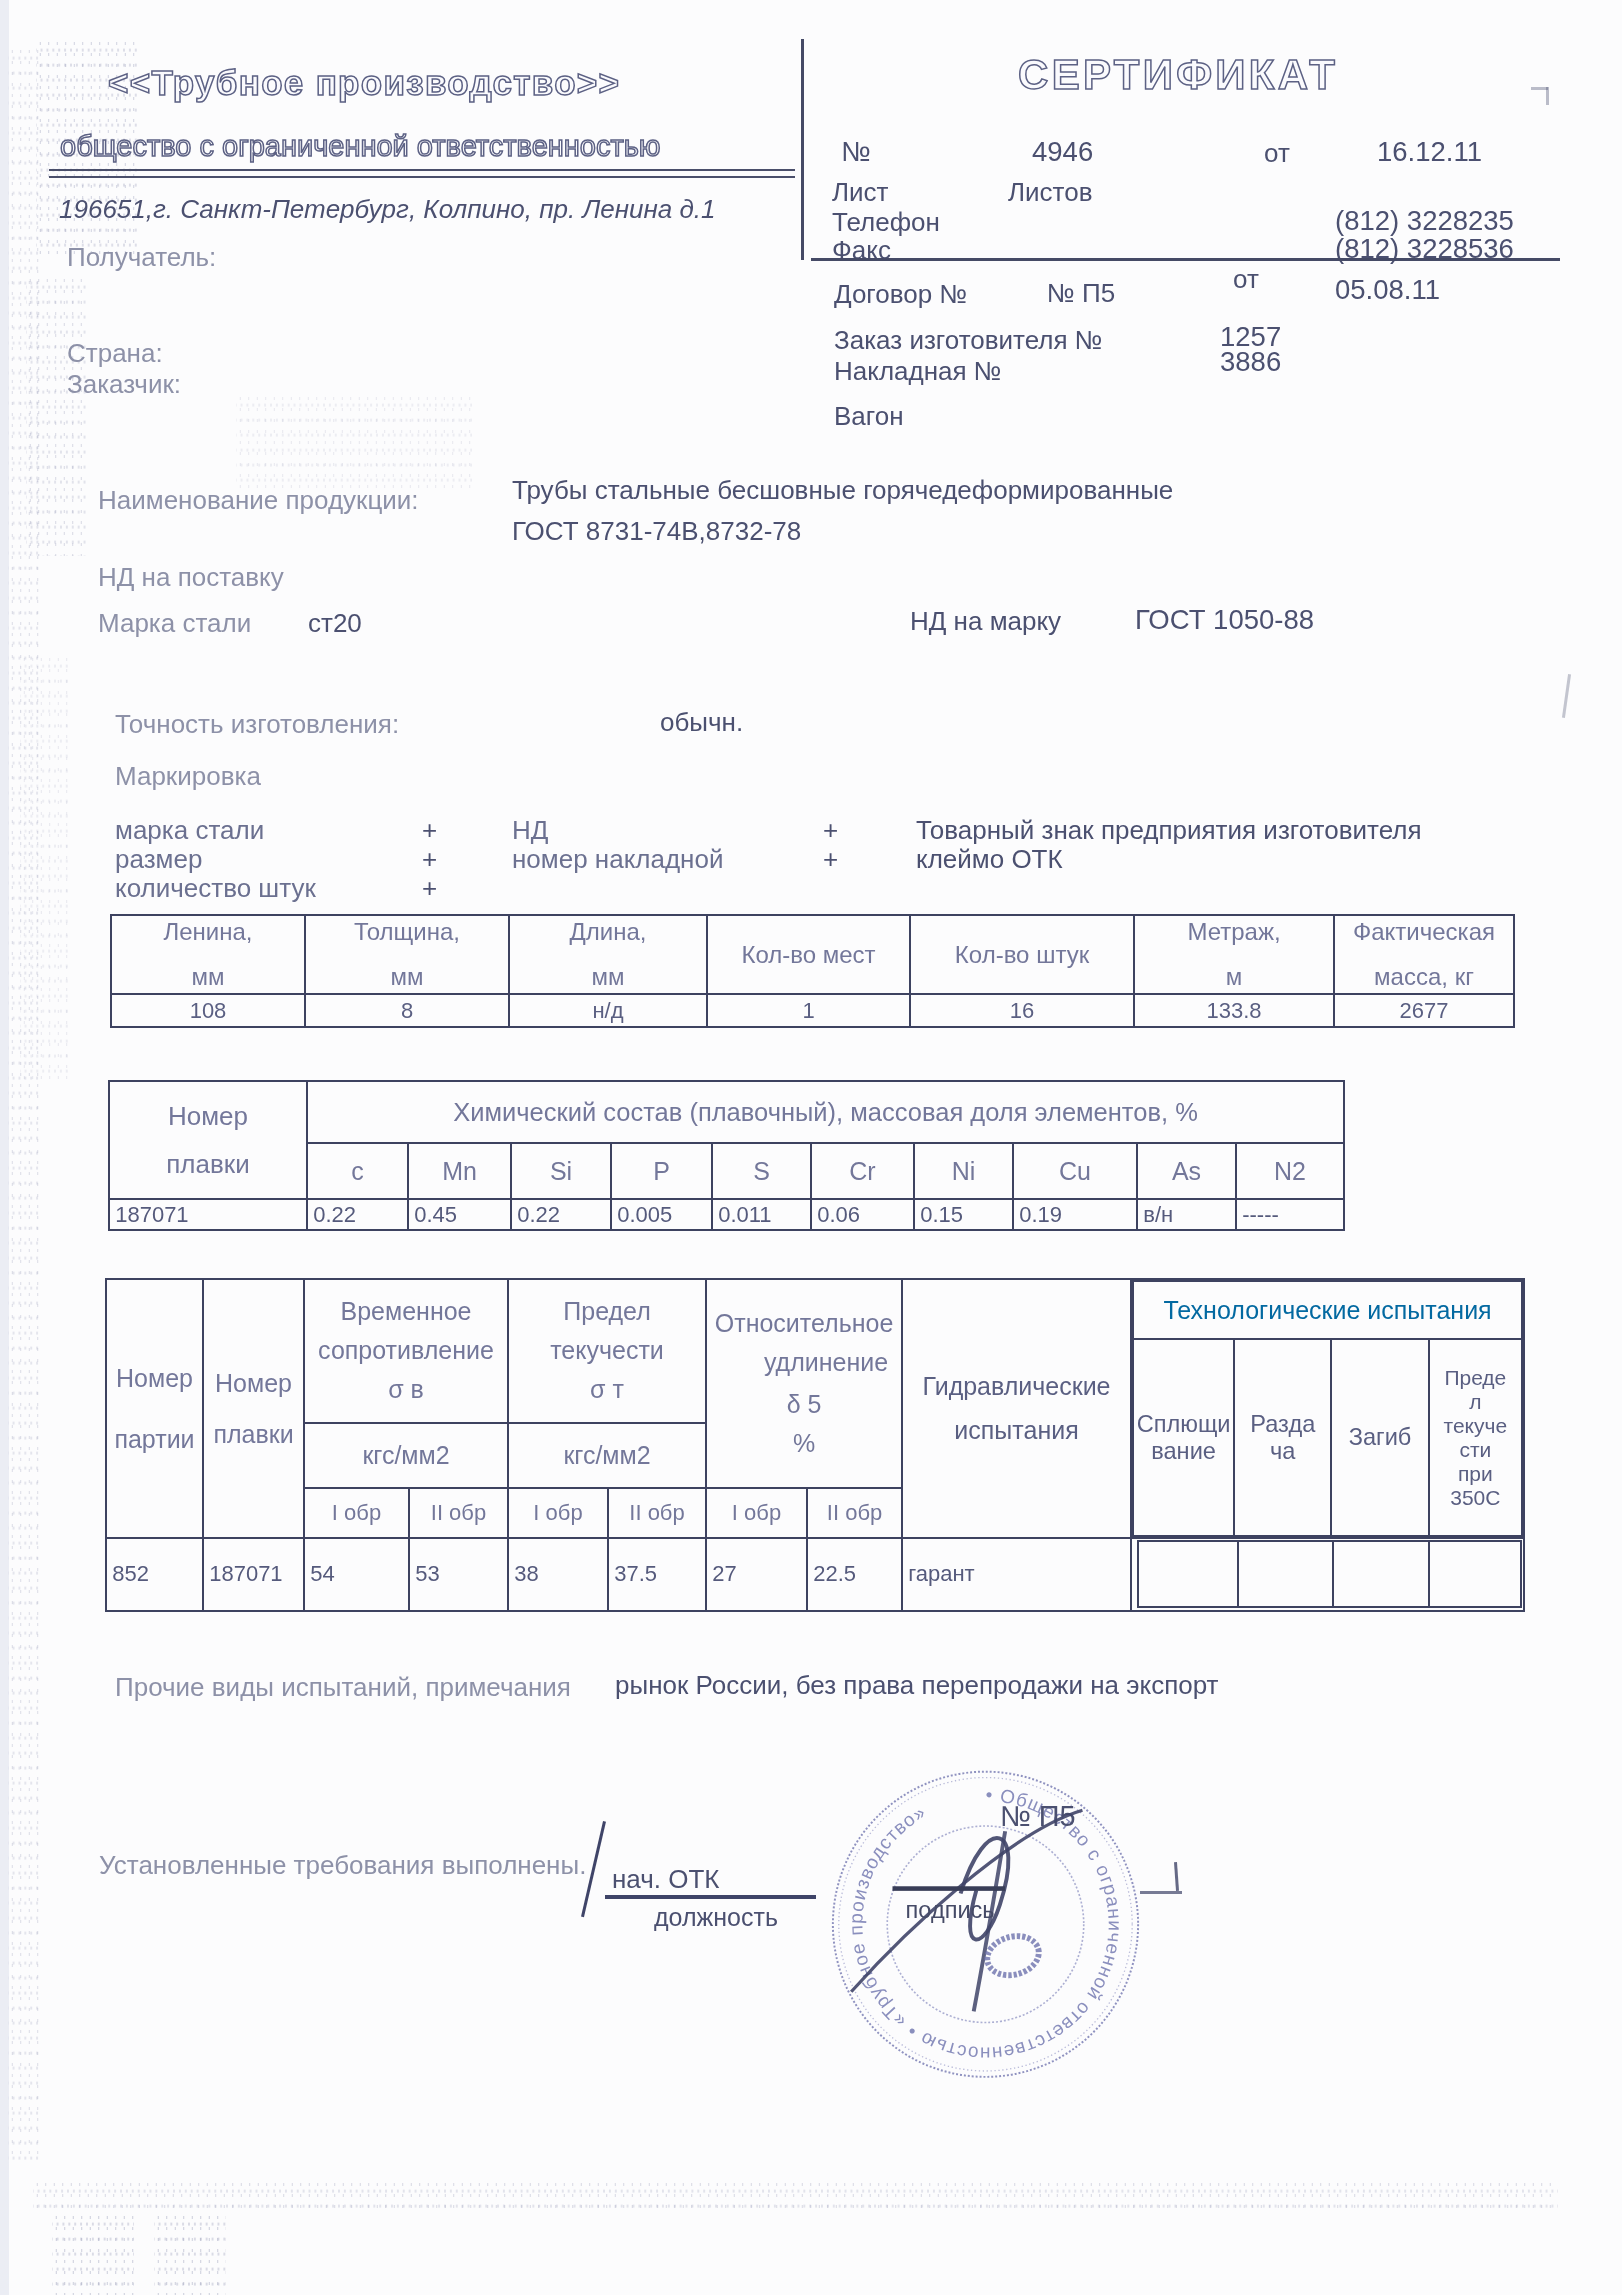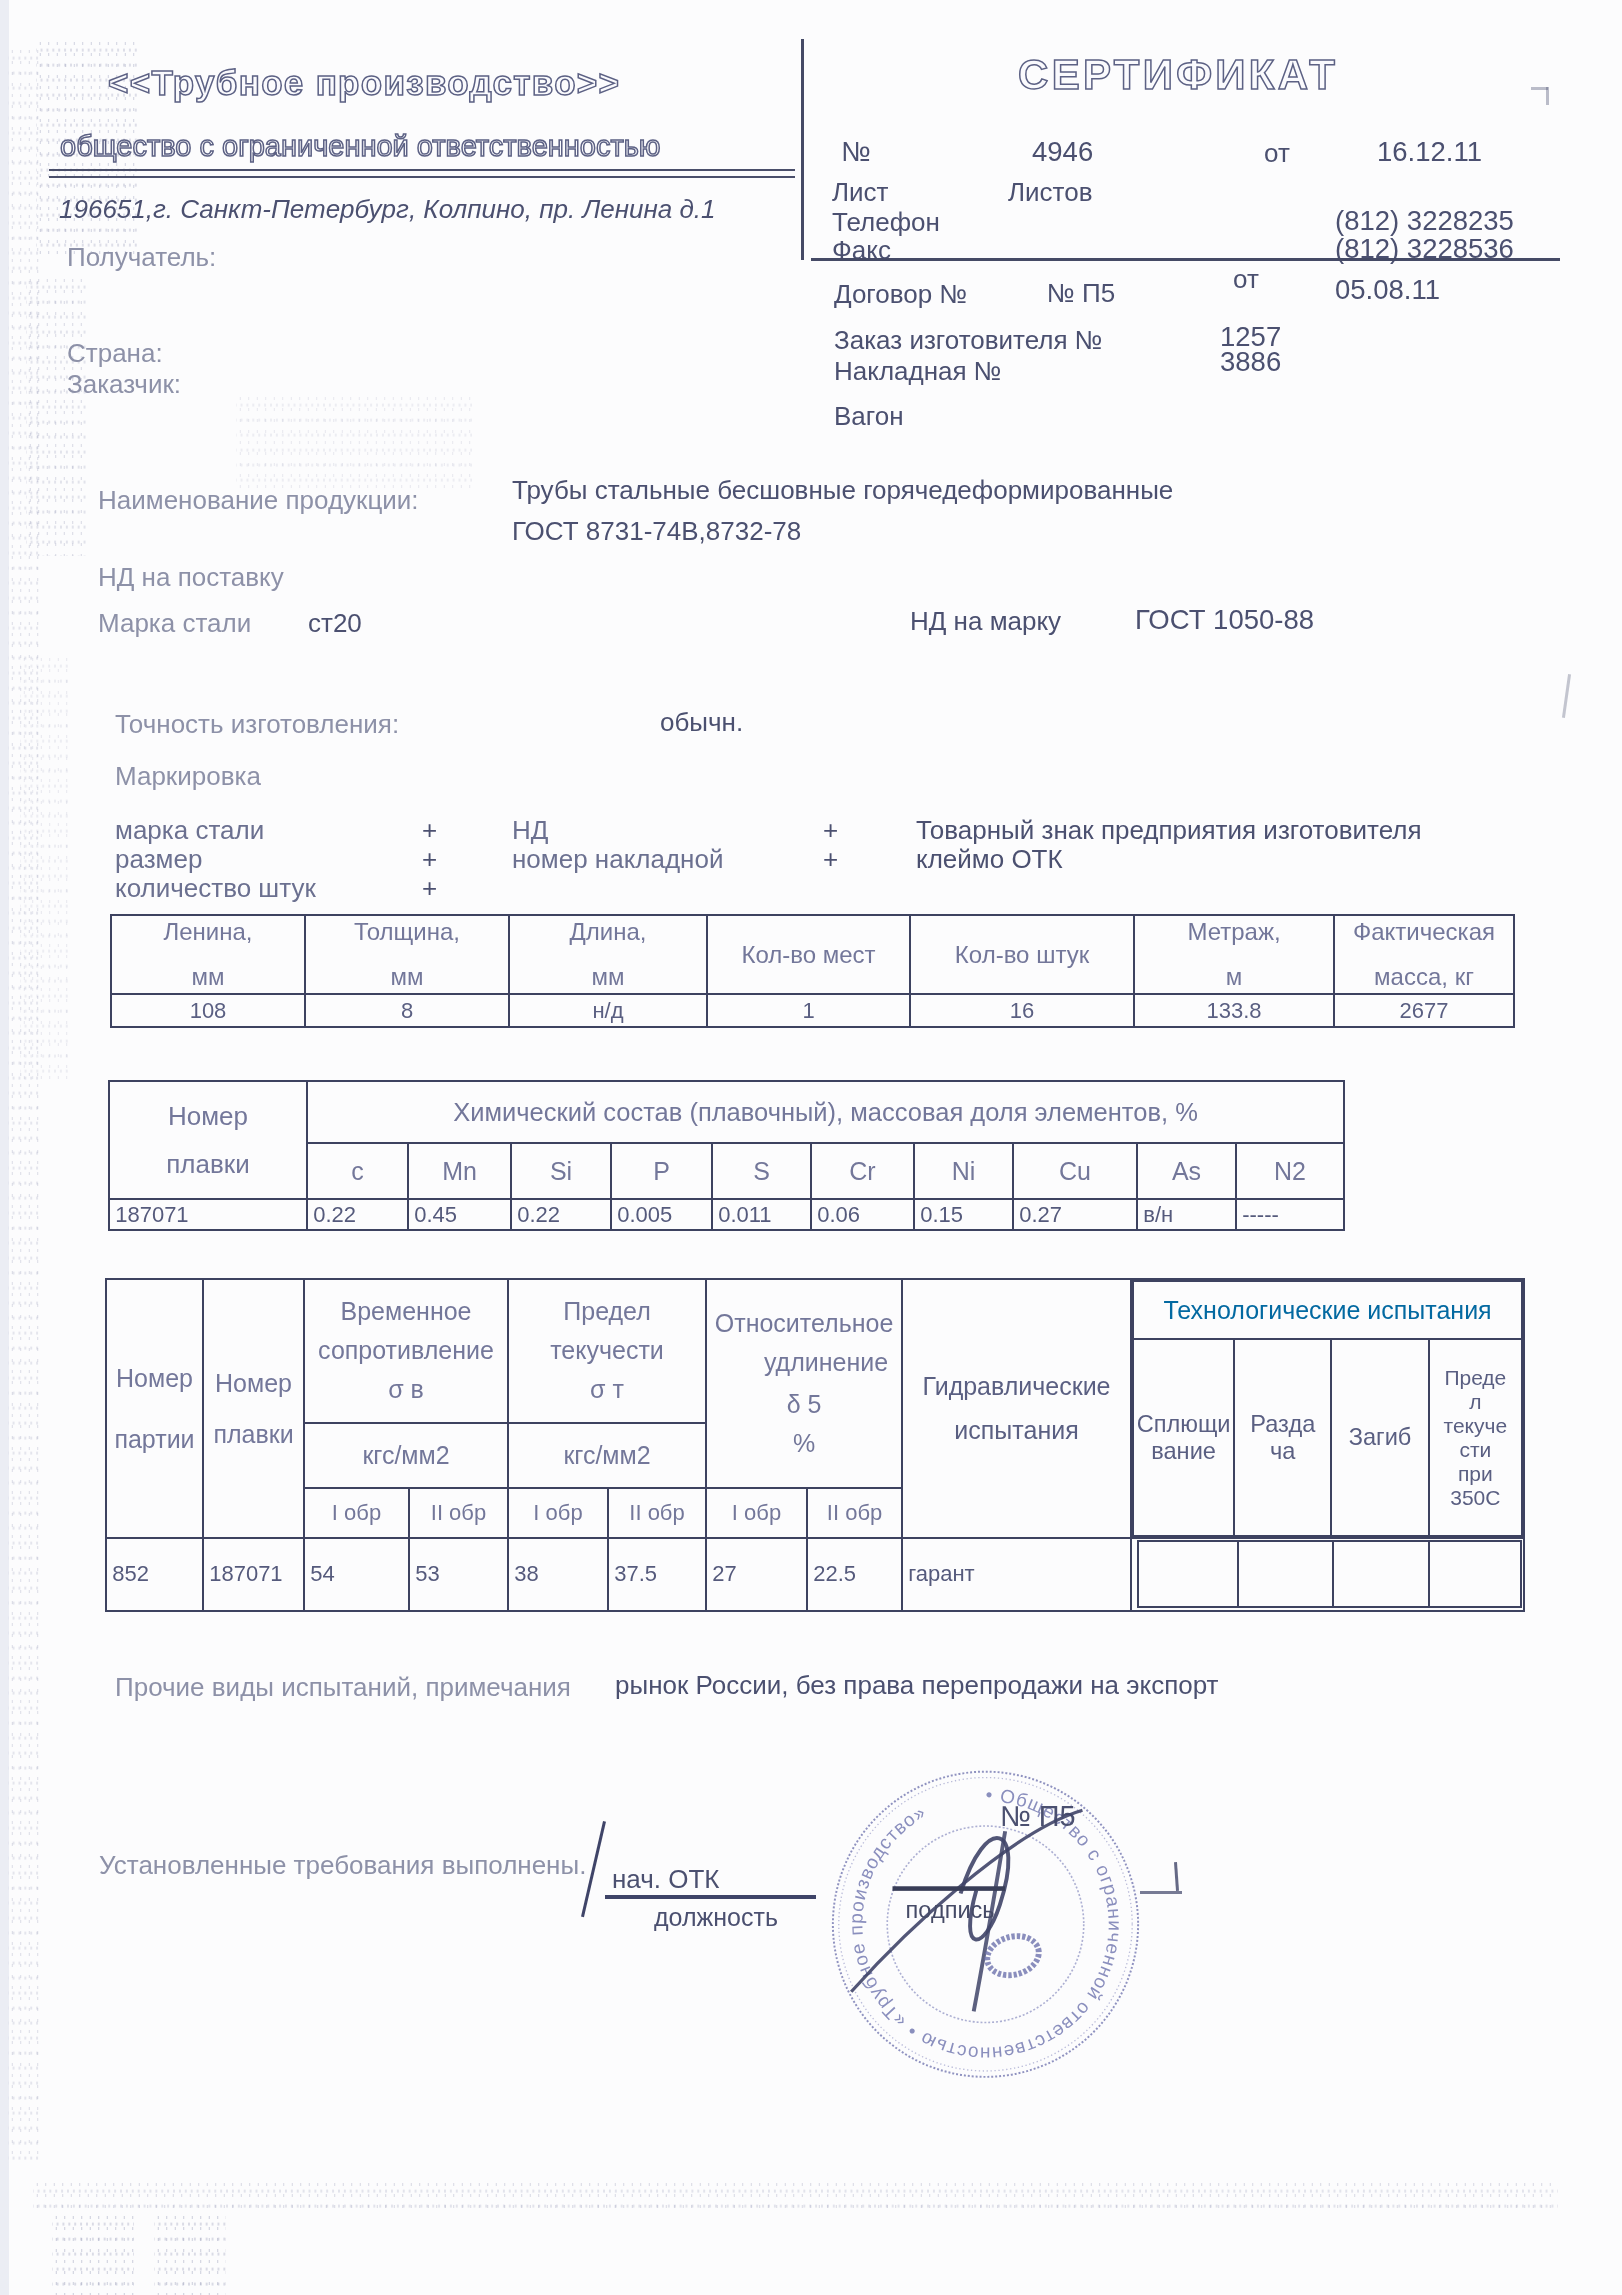--- a/index.html
+++ b/index.html
@@ -207,21 +207,21 @@
     </tr>
     <tr class="datarow" style="height:31px;font-size:21px;">
       <td>187071</td>
       <td>0.22</td>
       <td>0.45</td>
       <td>0.22</td>
       <td>0.005</td>
       <td>0.011</td>
       <td>0.06</td>
       <td>0.15</td>
-      <td>0.27</td>
+      <td>0.19</td>
       <td>в/н</td>
       <td>-----</td>
     </tr>
   </tbody>
     </table>
 
   <table class="tbl" style="left:105px;top:1278px;width:1419px;">
     <colgroup>
       <col style="width:97px">
         <col style="width:101px">

